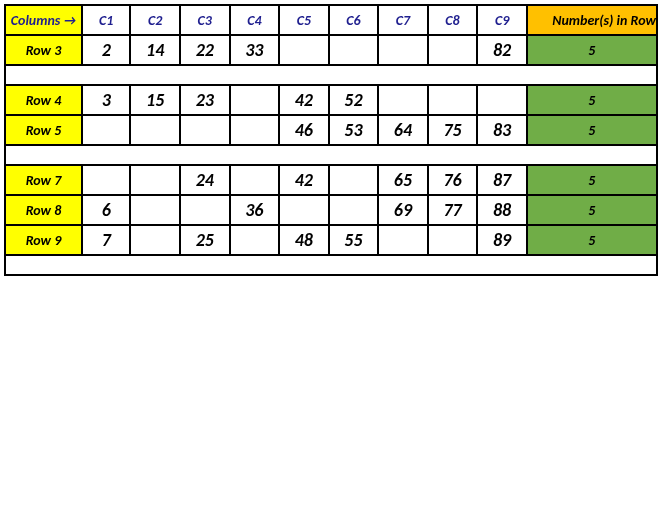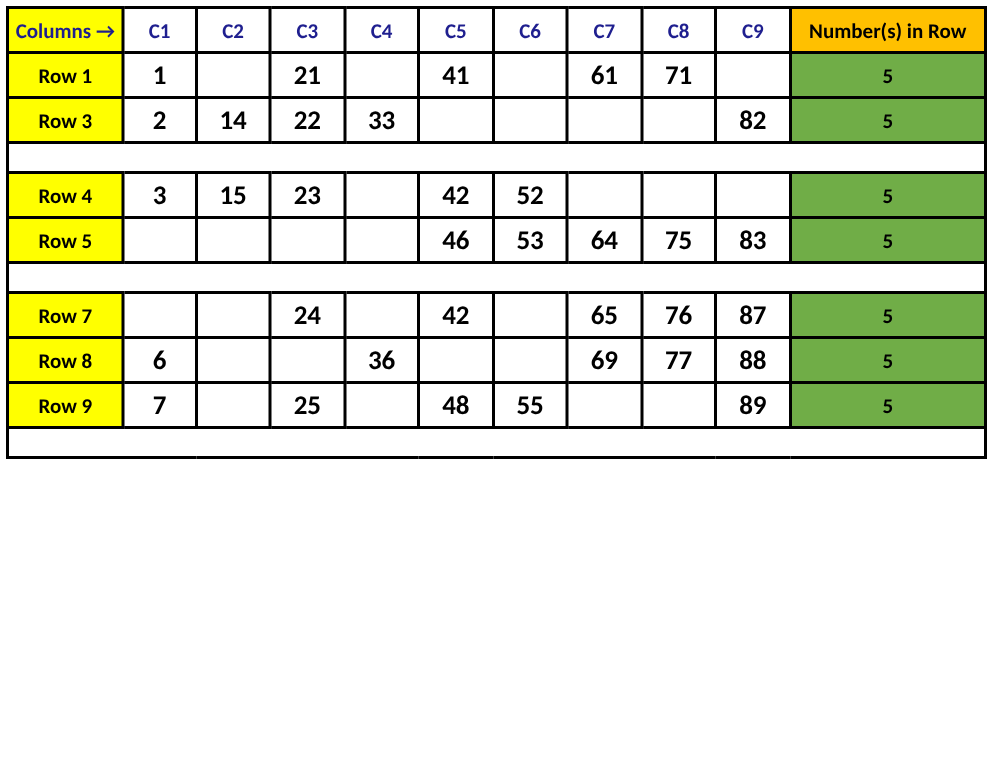--- a/index.html
+++ b/index.html
@@ -4,20 +4,21 @@
 <style>
   body {
     margin: 0;
     padding: 4px;
     font-family: Calibri, Arial, sans-serif;
     background: #fff;
   }
   table {
     border-collapse: collapse;
     width: 654px;
+    font-style: italic;
   }
   td, th {
     border: 2px solid #000;
     text-align: center;
     height: 28px;
     padding: 0;
     font-size: 15px;
   }
   .hdr-corner {
     background: #ffff00;
@@ -32,20 +33,21 @@
     font-weight: bold;
     font-size: 14px;
     width: 58px;
   }
   .hdr-count {
     background: #ffc000;
     color: #000;
     font-weight: bold;
     font-size: 14px;
     width: 152px;
+    text-align: right;
   }
   .row-label {
     background: #ffff00;
     font-weight: bold;
     font-size: 14px;
   }
   .cell {
     background: #fff;
     font-weight: bold;
     font-size: 18px;
@@ -79,33 +81,20 @@
       <th class="hdr-col">C5</th>
       <th class="hdr-col">C6</th>
       <th class="hdr-col">C7</th>
       <th class="hdr-col">C8</th>
       <th class="hdr-col">C9</th>
       <th class="hdr-count">Number(s) in Row</th>
     </tr>
   </thead>
   <tbody id="tbody">
       <tr>
-        <td class="row-label">Row 1</td>
-        <td class="cell">1</td>
-        <td class="cell"></td>
-        <td class="cell">21</td>
-        <td class="cell"></td>
-        <td class="cell">41</td>
-        <td class="cell"></td>
-        <td class="cell">61</td>
-        <td class="cell">71</td>
-        <td class="cell"></td>
-        <td class="count">5</td>
-      </tr>
-      <tr>
         <td class="row-label">Row 3</td>
         <td class="cell">2</td>
         <td class="cell">14</td>
         <td class="cell">22</td>
         <td class="cell">33</td>
         <td class="cell"></td>
         <td class="cell"></td>
         <td class="cell"></td>
         <td class="cell"></td>
         <td class="cell">82</td>

